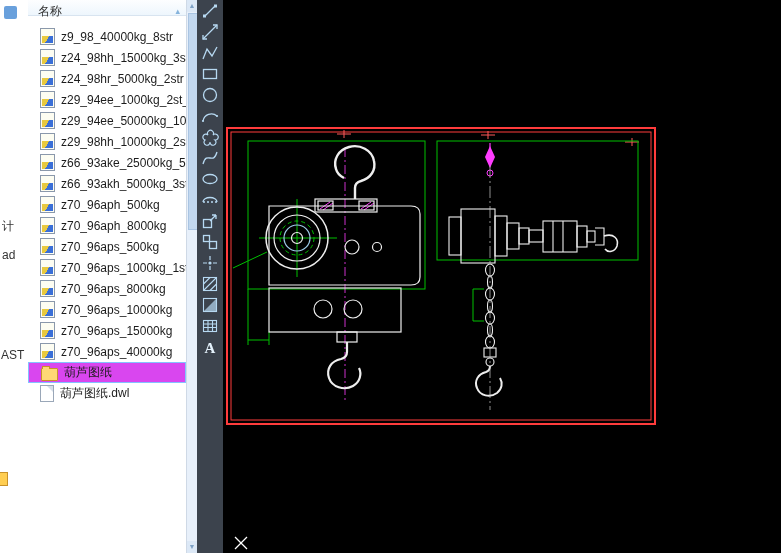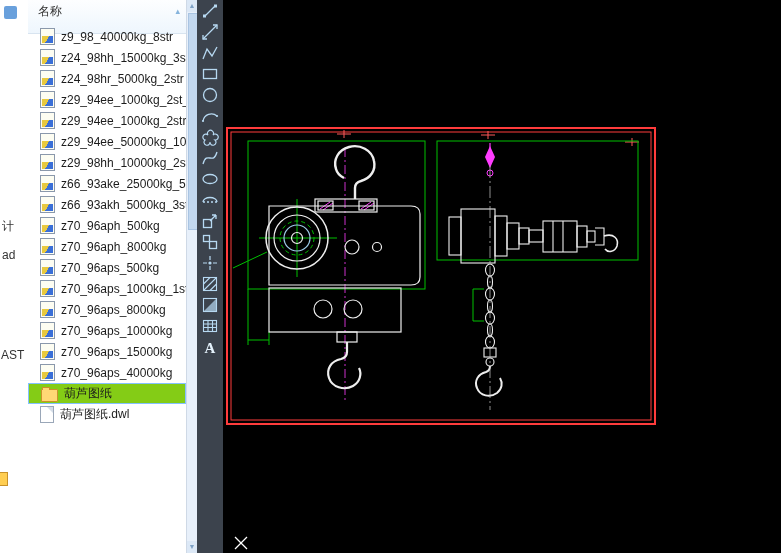--- a/index.html
+++ b/index.html
@@ -9,27 +9,27 @@
 
   
   .tree-strip{position:absolute;left:0;top:0;width:28px;height:553px;background:#ffffff;border-right:1px solid #e7edf3;}
   .tree-frag{position:absolute;left:2px;font-size:12px;color:#333;white-space:nowrap;}
   .frag-a{top:218px;} .frag-b{top:248px;} .frag-c{top:348px;left:1px;}
   .clip-ico-top{position:absolute;left:4px;top:6px;width:13px;height:13px;background:#4f8fd6;border-radius:2px;opacity:.85;}
   .clip-ico-folder{position:absolute;left:0;top:472px;width:7px;height:12px;background:#ffce52;border:1px solid #c8922a;border-left:none;}
 
   
   .file-panel{position:absolute;left:28px;top:0;width:158px;height:553px;background:#ffffff;overflow:hidden;}
-  .fheader{position:absolute;left:0;top:0;right:0;height:34px;background:linear-gradient(#fdfeff,#eef6fd);
+  .fheader{position:absolute;left:0;top:0;right:0;height:16px;background:linear-gradient(#fdfeff,#eef6fd);
            border-bottom:1px solid #d8e4f0;font-size:12px;color:#333;line-height:22px;padding-left:10px;box-sizing:border-box;}
   .sort{position:absolute;right:6px;top:1px;color:#86b4dc;font-size:9px;line-height:20px;}
   .rows{position:absolute;left:0;top:22px;right:0;bottom:0;padding-top:4px;}
   .frow{position:relative;height:21px;display:flex;align-items:center;padding-left:12px;box-sizing:border-box;}
   .frow .label{font-size:12px;color:#1c1c1c;margin-left:6px;white-space:nowrap;overflow:hidden;max-width:126px;}
-  .frow.sel{background:#84cc16;border:1px solid #84c1ff;box-sizing:border-box;text-align:right;}
+  .frow.sel{background:#d946ef;border:1px solid #84c1ff;box-sizing:border-box;text-align:right;}
   .dwg-icon{width:13px;height:15px;background:#fdfdf2;border:1px solid #8a98ab;position:relative;flex:none;}
   .dwg-icon::after{content:"";position:absolute;left:1px;right:1px;bottom:1px;height:7px;
         background:linear-gradient(120deg,#e8c93f 0 48%,#3a6fd8 48% 100%);}
   .folder-icon{width:15px;height:11px;background:#ffd875;border:1px solid #c8922a;border-radius:1px;position:relative;margin-top:3px;flex:none;}
   .folder-icon::before{content:"";position:absolute;top:-3px;left:0;width:6px;height:2px;background:#ffd875;border:1px solid #c8922a;border-bottom:none;}
   .dwl-icon{width:12px;height:15px;background:#ffffff;border:1px solid #9aa7b8;position:relative;flex:none;}
   .dwl-icon::before{content:"";position:absolute;right:0;top:0;border:3px solid #d4dde8;border-left-color:transparent;border-bottom-color:transparent;}
 
   
   .scrollbar{position:absolute;left:186px;top:0;width:11px;height:553px;background:#e8f0fa;border-left:1px solid #cfd9e6;box-sizing:border-box;}
@@ -72,24 +72,20 @@
           <span class="dwg-icon"></span>
           <span class="label">z24_98hh_15000kg_3str</span>
         </div>
       <div class="frow">
           <span class="dwg-icon"></span>
           <span class="label">z24_98hr_5000kg_2str</span>
         </div>
       <div class="frow">
           <span class="dwg-icon"></span>
           <span class="label">z29_94ee_1000kg_2st_z</span>
-        </div>
-      <div class="frow">
-          <span class="dwg-icon"></span>
-          <span class="label">z29_94ee_1000kg_2str</span>
         </div>
       <div class="frow">
           <span class="dwg-icon"></span>
           <span class="label">z29_94ee_50000kg_10st</span>
         </div>
       <div class="frow">
           <span class="dwg-icon"></span>
           <span class="label">z29_98hh_10000kg_2str</span>
         </div>
       <div class="frow">

